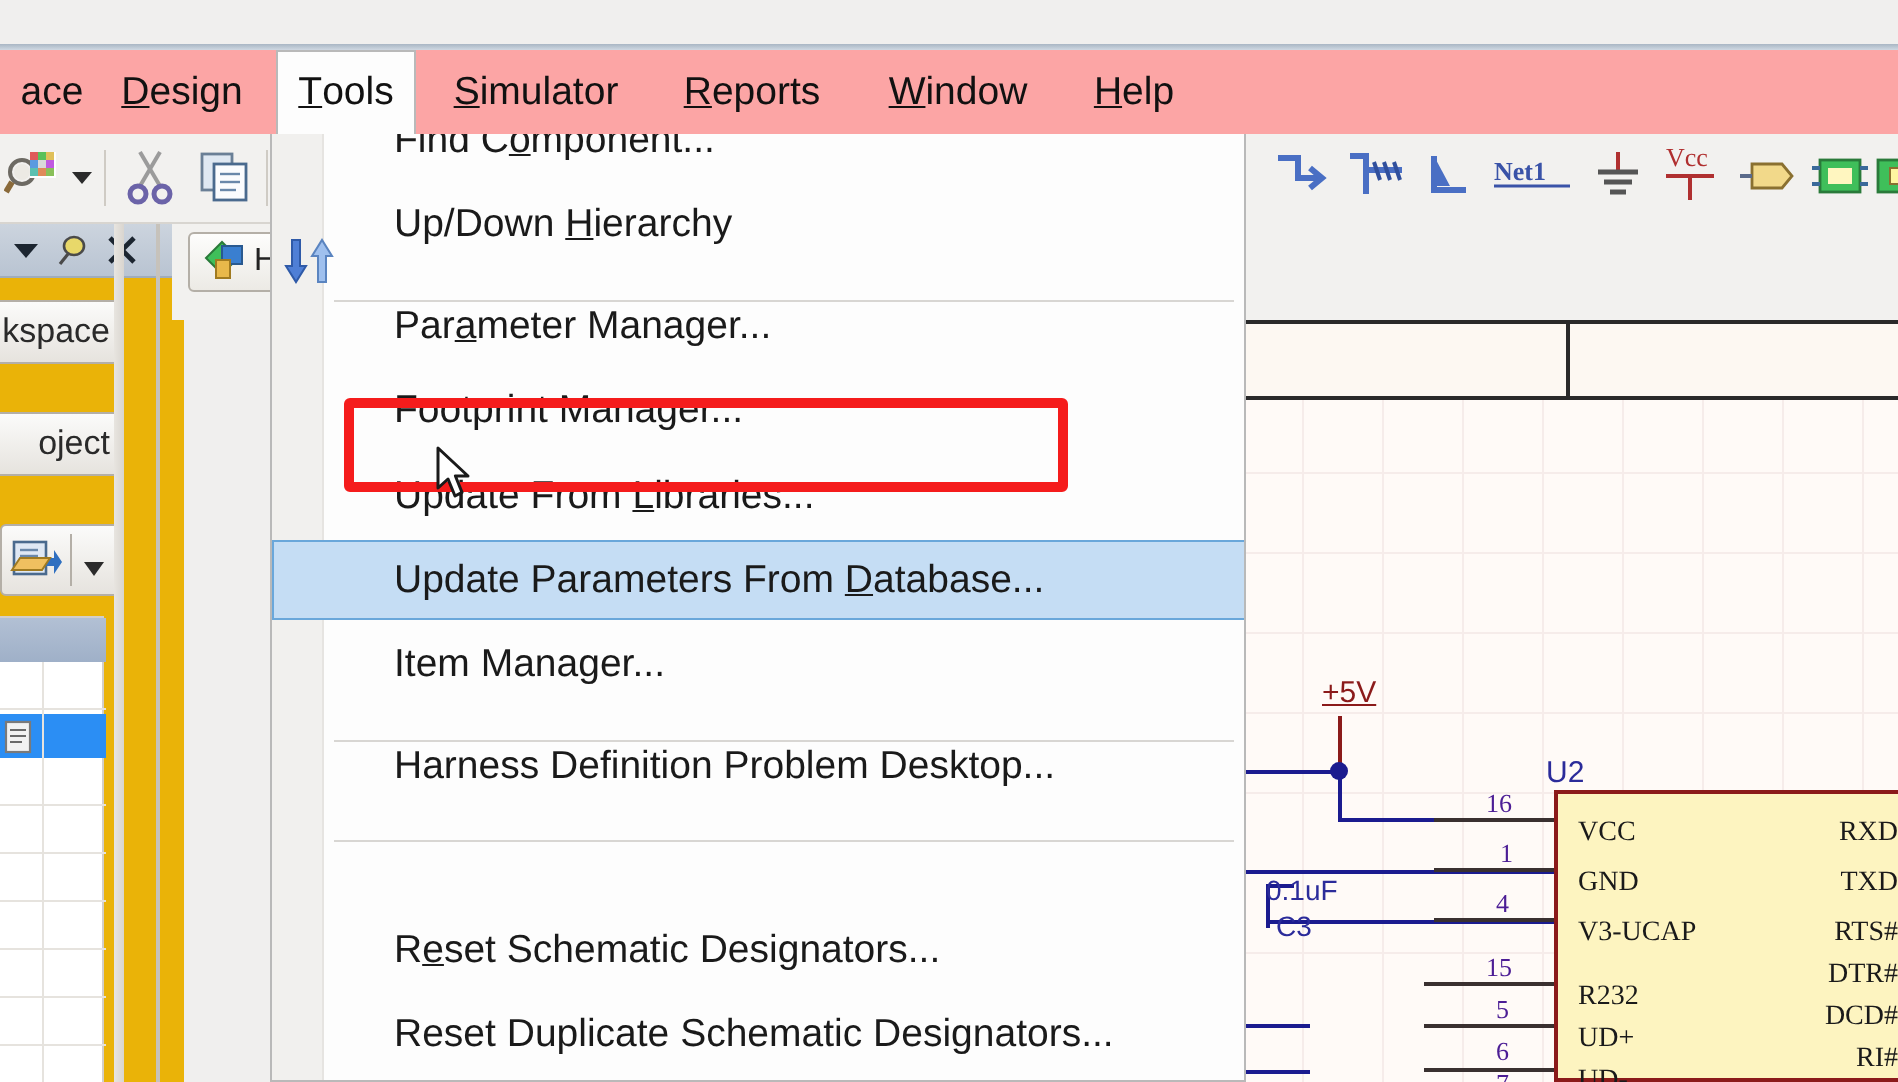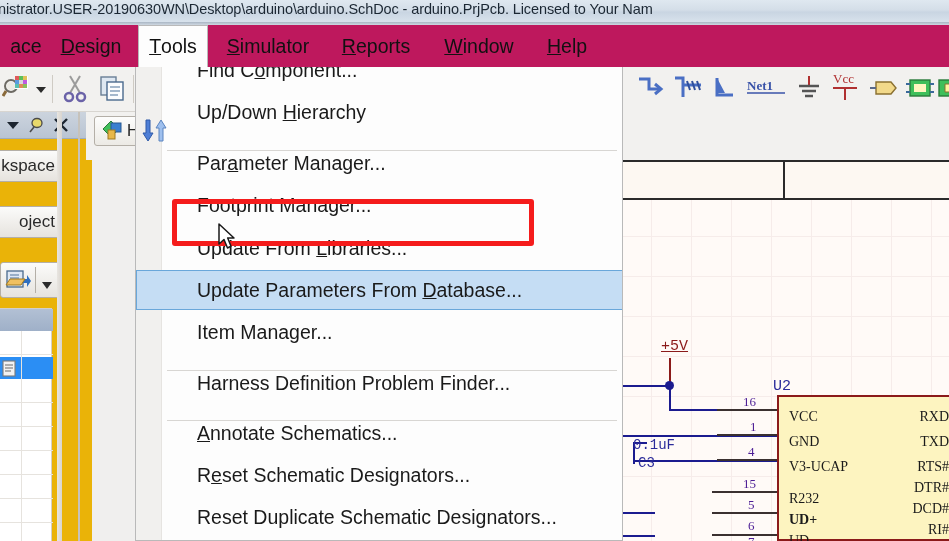--- a/index.html
+++ b/index.html
@@ -23,21 +23,21 @@
     white-space: nowrap; letter-spacing: -0.1px;
   }
   #titlebar-sep {
     position: absolute; left: 0; top: 22px; width: 949px; height: 3px;
     background: linear-gradient(to bottom,#a9b6c4,#cfd8e2);
   }
 
   
   #menubar {
     position: absolute; left: 0; top: 25px; width: 949px; height: 42px;
-    background: #be185d;
+    background: #fca5a5;
   }
   .menuitem {
     position: absolute; top: 0; height: 42px;
     display: flex; align-items: center; justify-content: center;
     font-size: 19.5px; color: #111; white-space: nowrap;
     padding: 0 9px;
   }
   .menuitem .u { text-decoration: underline; }
   #menu-tools {
     background: #fdfdfd;
@@ -130,21 +130,21 @@
     background: #fdf8f2;
     border-top: 2px solid #2a2a2a; border-bottom: 2px solid #2a2a2a;
   }
   #sheet-top .vline { position: absolute; left: 160px; top: 0; width: 2px; height: 38px; background:#2a2a2a; }
   .gridv { position: absolute; top: 40px; width: 1px; height: 341px; background: #f6ecea; }
   .gridh { position: absolute; left: 0; width: 326px; height: 1px; background: #f6ecea; }
 
   .wire { position: absolute; background: #1b1b8f; }
   .wire-r { position: absolute; background: #8b1a1a; }
   .pinline { position: absolute; background: #3a3030; height: 2px; }
-  .sch-text { position: absolute; font-family: Liberation Mono, monospace; white-space: nowrap; }
+  .sch-text { position: absolute; font-family: Liberation Sans, sans-serif; white-space: nowrap; }
   .pin-num { position: absolute; font-family: "Liberation Serif", serif; font-size: 13px; color: #4c1d95; }
 
   #chip {
     position: absolute; left: 777px; top: 395px; width: 172px; height: 146px;
     background: #fdf4c0; border: 2px solid #8b1a1a; border-right: none;
   }
   .chip-l { position: absolute; left: 10px; font-family: "Liberation Serif", serif; font-size: 14px; color: #1a1a1a; white-space: nowrap; }
   .chip-r { position: absolute; right: 0px; font-family: "Liberation Serif", serif; font-size: 14px; color: #1a1a1a; white-space: nowrap; }
 
   
@@ -185,23 +185,20 @@
     position: absolute; left: 172px; top: 199px; width: 362px; height: 47px;
     border: 5px solid #f51c1c; border-radius: 3px;
   }
   #cursor { position: absolute; left: 218px; top: 223px; }
 </style>
 </head>
 <body>
 
 <div id="root">
 
-  <div id="titlebar">
-    <div id="titlebar-text">nistrator.USER-20190630WN\Desktop\arduino\arduino.SchDoc - arduino.PrjPcb. Licensed to Your Nam</div>
-  </div>
   <div id="titlebar-sep"></div>
 
   <div id="menubar">
       <div class="menuitem" style="left: 0px; width: 52px;">ace</div>
       <div class="menuitem" style="left: 52px; width: 78px;"><span class="u">D</span>esign</div>
       <div class="menuitem" id="menu-tools" style="left: 138px; width: 70px;"><span class="u">T</span>ools</div>
       <div class="menuitem" style="left: 212px; width: 112px;"><span class="u">S</span>imulator</div>
       <div class="menuitem" style="left: 330px; width: 92px;"><span class="u">R</span>eports</div>
       <div class="menuitem" style="left: 428px; width: 102px;"><span class="u">W</span>indow</div>
       <div class="menuitem" style="left: 536px; width: 62px;"><span class="u">H</span>elp</div>
@@ -373,21 +370,21 @@
   <div class="pin-num" style="left:748px; top:497px;">5</div>
   <div class="pin-num" style="left:748px; top:518px;">6</div>
   <div class="pin-num" style="left:748px; top:534px;">7</div>
 
   <div class="sch-text" style="left:773px; top:378px; font-size:15px; color:#2b2b9a;">U2</div>
   <div id="chip">
     <span class="chip-l" style="top:12px;">VCC</span>
     <span class="chip-l" style="top:37px;">GND</span>
     <span class="chip-l" style="top:62px;">V3-UCAP</span>
     <span class="chip-l" style="top:94px;">R232</span>
-    <span class="chip-l" style="top:115px;font-weight:bold;">UD+</span>
+    <span class="chip-l" style="top:115px;">UD+</span>
     <span class="chip-l" style="top:136px;">UD-</span>
 
     <span class="chip-r" style="top:12px;">RXD</span>
     <span class="chip-r" style="top:37px;">TXD</span>
     <span class="chip-r" style="top:62px;">RTS#</span>
     <span class="chip-r" style="top:83px;">DTR#</span>
     <span class="chip-r" style="top:104px;">DCD#</span>
     <span class="chip-r" style="top:125px;">RI#</span>
 
   </div>
@@ -493,24 +490,21 @@
       <div class="dd-item" style="top: 167px; height: 28px;">
         <span class="lbl">Update From <span class="u">L</span>ibraries...</span>
       </div>
       <div class="dd-item" style="top: 209px; height: 28px;">
         <span class="lbl">Update Parameters From <span class="u">D</span>atabase...</span>
       </div>
       <div class="dd-item" style="top: 251px; height: 28px;">
         <span class="lbl">Item Manager...</span>
       </div>
       <div class="dd-item" style="top: 302px; height: 28px;">
-        <span class="lbl">Harness Definition Problem Finder...</span>
-      </div>
-      <div class="dd-item" style="top: 352px; height: 28px;">
-        <span class="lbl"><span class="u">A</span>nnotate Schematics...</span>
+        <span class="lbl">Harness Definition Problem Desktop...</span>
       </div>
       <div class="dd-item" style="top: 394px; height: 28px;">
         <span class="lbl">R<span class="u">e</span>set Schematic Designators...</span>
       </div>
       <div class="dd-item" style="top: 436px; height: 28px;">
         <span class="lbl">Reset Duplicate Schematic Designators...</span>
       </div>
     </div>
 
   <div id="updown-icon">

